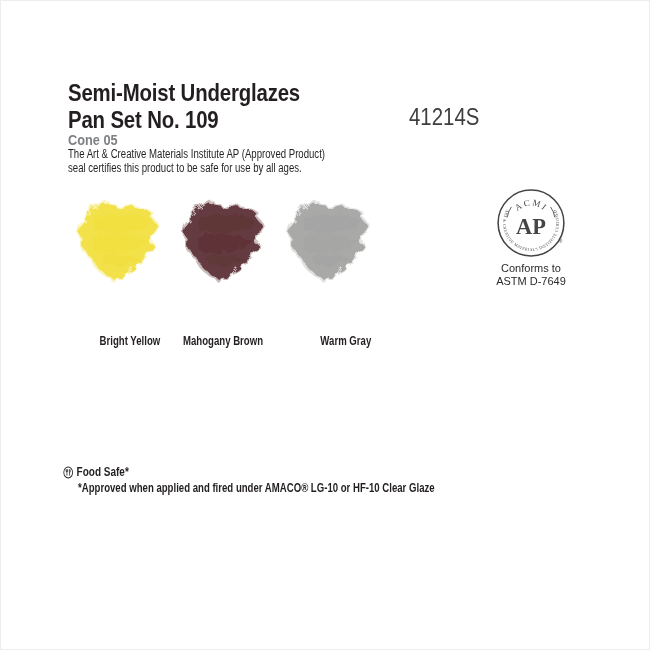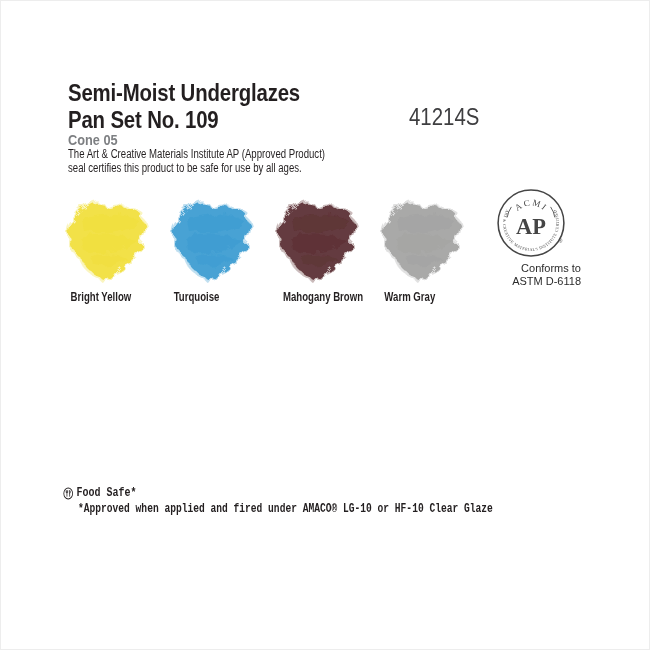--- a/index.html
+++ b/index.html
@@ -15,33 +15,33 @@
 
   .title-block{position:absolute;left:68px;top:79px;width:400px;}
   .title-line{font-size:24px;font-weight:bold;line-height:27px;letter-spacing:-.2px;white-space:nowrap;}
   .sku{position:absolute;left:409px;top:103px;font-size:24px;font-weight:400;color:#3e3e40;white-space:nowrap;}
   .cone{position:absolute;left:68px;top:131px;font-size:15px;font-weight:bold;color:#7d7f82;white-space:nowrap;}
   .desc{position:absolute;left:68px;top:147px;font-size:12px;line-height:14px;white-space:nowrap;}
 
   
   .seal{position:absolute;left:496px;top:188px;width:70px;color:#454545;}
   .seal svg{display:block;width:70px;height:70px;}
-  .seal-caption{position:absolute;left:481px;top:262px;width:100px;text-align:right;
+  .seal-caption{position:absolute;left:481px;top:262px;width:100px;text-align:center;
     font-size:11px;line-height:12.5px;color:#2b2b2b;}
 
   
   .grid{position:absolute;left:63px;top:199px;display:grid;
     grid-template-columns:repeat(4,105px);grid-row-gap:30px;}
-  .cell{display:flex;flex-direction:column;align-items:flex-start;}
+  .cell{display:flex;flex-direction:column;align-items:flex-end;gap:44px;}
   .daub{width:94px;height:84px;display:block;}
   .swatch-label{margin-top:7px;font-size:12px;font-weight:bold;white-space:nowrap;
     transform:scaleX(.8);transform-origin:50% 50%;}
 
   
-  .footer{position:absolute;left:63px;top:486px;width:520px;font-family:Liberation Mono, monospace;}
+  .footer{position:absolute;left:63px;top:465px;width:520px;}
   .food-safe-line{display:flex;align-items:center;font-size:12.5px;font-weight:bold;}
   .food-safe-line svg{width:13px;height:13px;margin-right:4px;flex:none;}
   .approved{margin-left:15px;margin-top:2px;font-size:12px;font-weight:bold;white-space:nowrap;}
 
   .seal .ring-text{font-family:"Liberation Serif", serif;font-size:5.8px;letter-spacing:.55px;}
   .seal .acmi-text{font-family:"Liberation Serif", serif;font-size:12.5px;letter-spacing:2.5px;}
   .seal .ap-text{font-family:"Liberation Serif", serif;font-size:32px;font-weight:bold;}
   .seal .reg-text{font-size:6.5px;}
 </style>
 </head>
@@ -91,35 +91,29 @@
     </text>
     <text class="ring-text" fill="currentColor">
       <textPath href="#arc-ring" startOffset="50%" text-anchor="middle">ART &amp; CREATIVE MATERIALS INSTITUTE CERTIFIED</textPath>
     </text>
     <text class="ap-text" x="50" y="66" text-anchor="middle" fill="currentColor">AP</text>
     <text class="reg-text" x="90" y="78" fill="currentColor">®</text>
   </svg>
 </div>
 <div class="seal-caption">
   <div>Conforms to</div>
-  <div>ASTM D-6118</div>
+  <div>ASTM D-7649</div>
 </div>
 
 <div class="grid">
   <div class="cell">
     <svg class="daub" viewBox="0 0 100 90" style="color: rgb(240, 221, 48);">
         <use href="#daub" fill="currentColor" filter="url(#paint)"></use>
       </svg>
     <div class="swatch-label">Bright Yellow</div>
-  </div>
-  <div class="cell">
-    <svg class="daub" viewBox="0 0 100 90" style="color: rgb(45, 149, 206);">
-        <use href="#daub" fill="currentColor" filter="url(#paint)"></use>
-      </svg>
-    <div class="swatch-label">Turquoise</div>
   </div>
   <div class="cell">
     <svg class="daub" viewBox="0 0 100 90" style="color: rgb(79, 34, 38);">
         <use href="#daub" fill="currentColor" filter="url(#paint)"></use>
       </svg>
     <div class="swatch-label">Mahogany Brown</div>
   </div>
   <div class="cell">
     <svg class="daub" viewBox="0 0 100 90" style="color: rgb(157, 157, 156);">
         <use href="#daub" fill="currentColor" filter="url(#paint)"></use>

